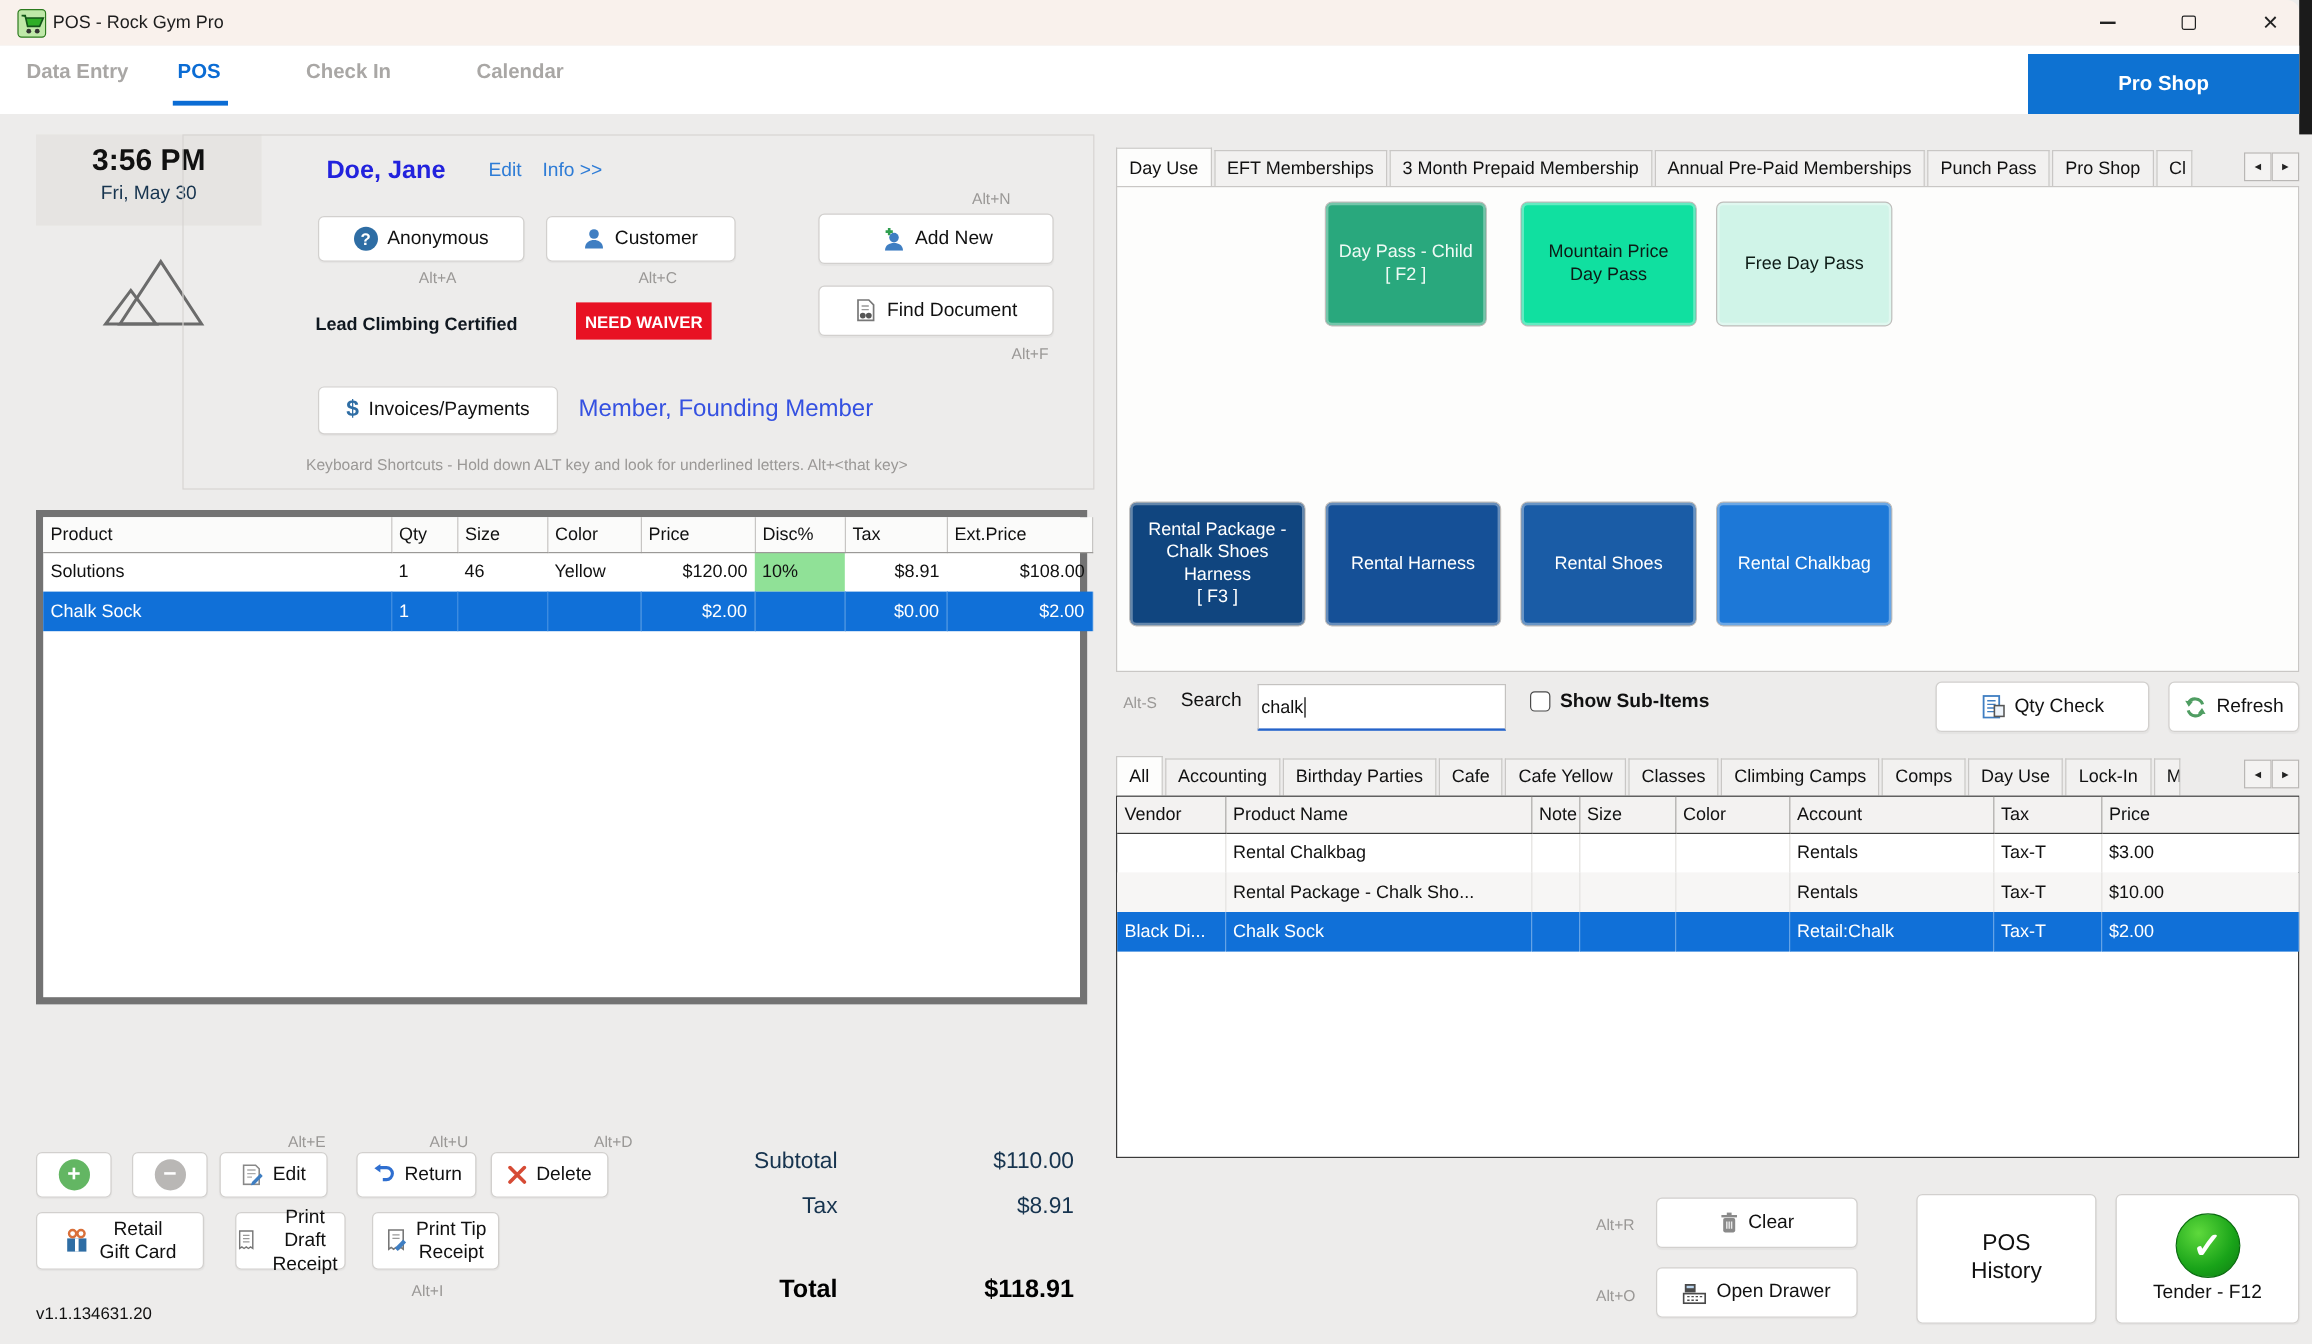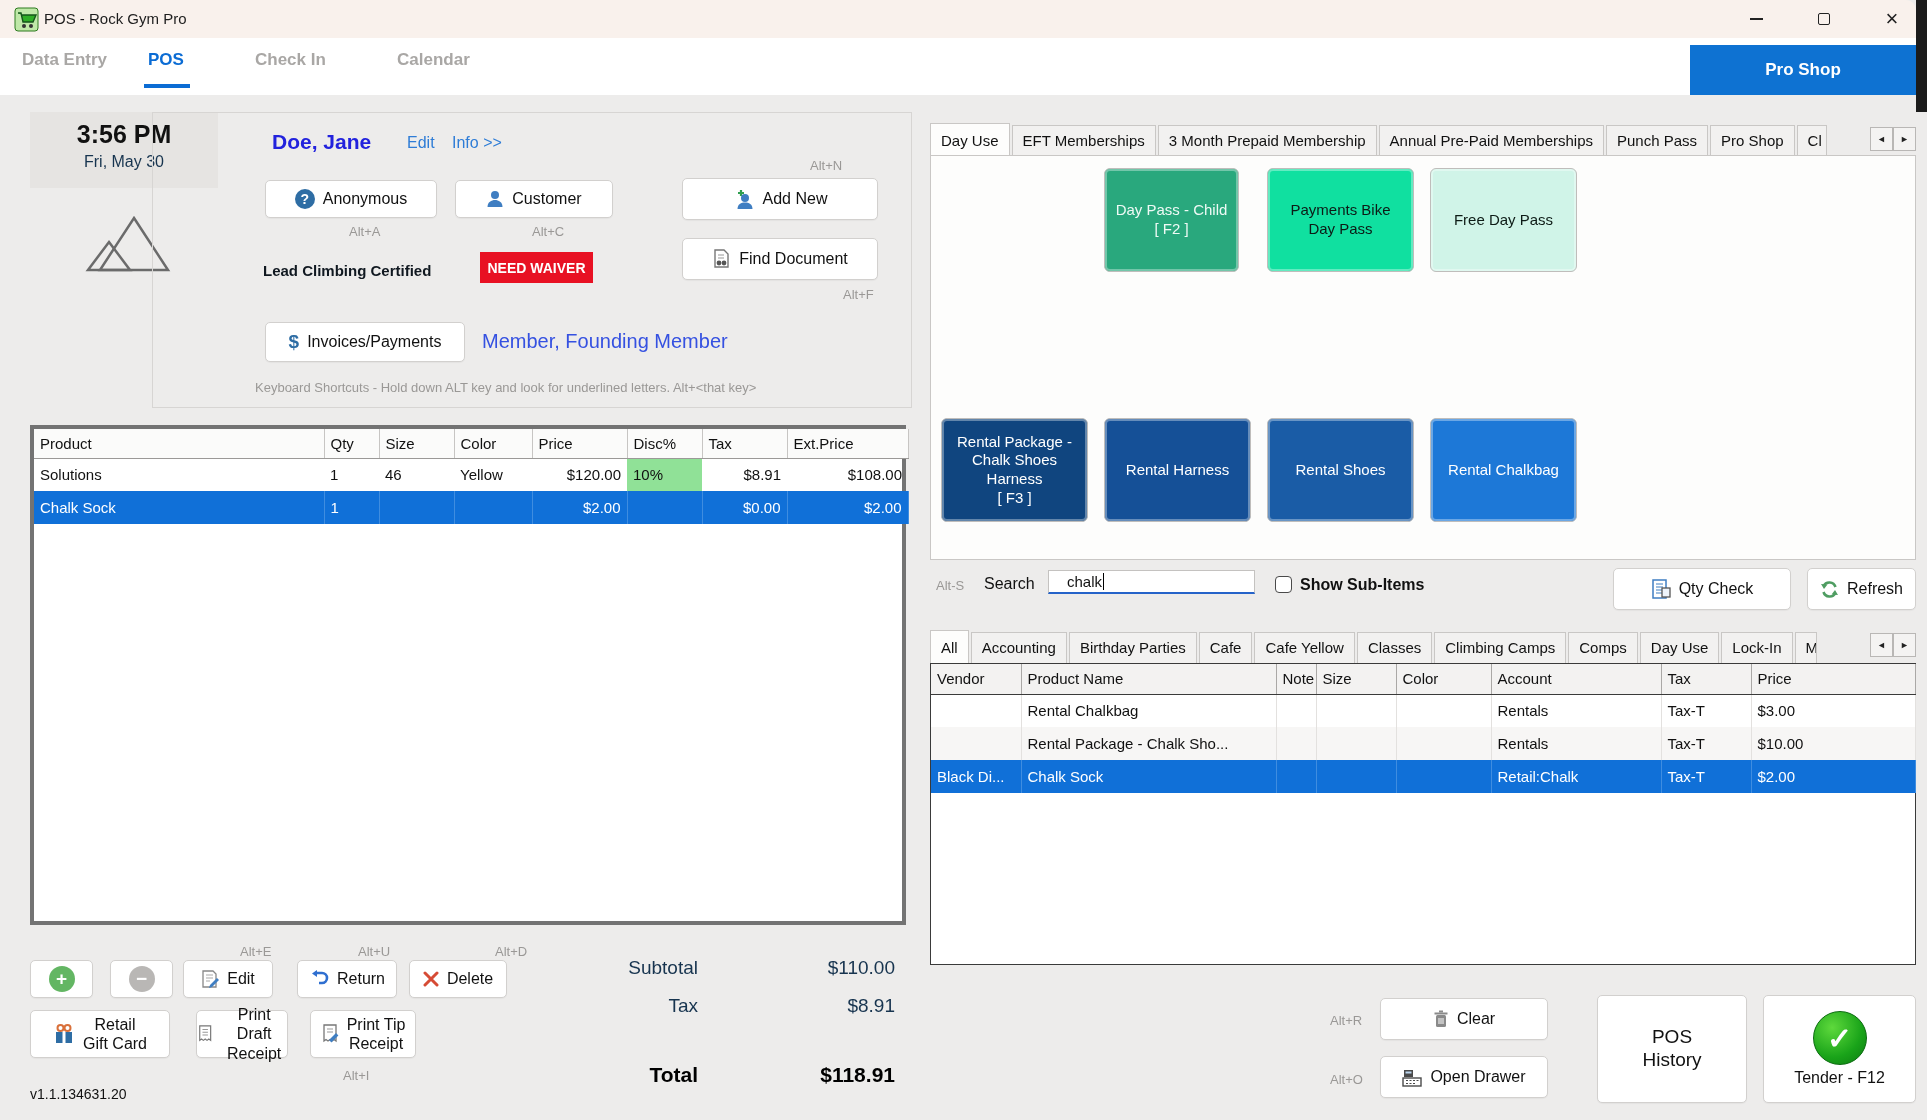--- a/index.html
+++ b/index.html
@@ -36,21 +36,21 @@
   .cert { left:263px; top:262px; font-size:15px; font-weight:bold; color:#101820; }
   .waiver { left:480px; top:252px; width:113px; height:31px; background:#e81123; color:#fff;
     font-size:14px; font-weight:bold; display:flex; align-items:center; justify-content:center; }
   .member { left:482px; top:330px; font-size:20px; color:#3551e1; }
   .hint { left:255px; top:380px; font-size:13px; color:#9a9896; }
   .q-icon { width:20px; height:20px; border-radius:50%; background:#2e6da4; color:#fff;
     font-size:14px; font-weight:bold; display:flex; align-items:center; justify-content:center; }
   .dollar-icon { color:#2e6da4; font-weight:bold; font-size:19px; }
 
   
-  .cart-table { left:30px; top:425px; width:876px; height:500px; background:#fff; border:4px solid #737373; }
+  .cart-table { left:30px; top:425px; width:876px; height:412px; background:#fff; border:6px solid #737373; }
   table { border-collapse:collapse; table-layout:fixed; width:100%; font-size:15px; }
   .cart-table th { font-weight:normal; text-align:left; height:29px; padding:0 6px;
     border-right:1px solid #c7c5c3; border-bottom:1px solid #9b9997; background:#fbfbfa; color:#111; }
   .cart-table td { height:33px; padding:0 6px; color:#111; }
   .num { text-align:right; }
   .disc-cell { background:#90e197; }
   tr.selected td { background:#1070d8; color:#fff; border-right:1px solid #3f8de0; }
   .results-box { left:930px; top:663px; width:986px; height:302px; background:#fff; border:1px solid #3a3a3a; }
   .results-box th { font-weight:normal; text-align:left; height:30px; padding:0 6px;
     border-right:1px solid #aaa8a6; border-bottom:1px solid #3a3a3a; background:#f3f2f1; color:#111; white-space:nowrap; overflow:hidden; }
@@ -69,23 +69,23 @@
   .tabstrip { display:flex; align-items:flex-end; font-size:15px; color:#111; }
   .tab { padding:6px 10px 7px; border:1px solid #c9c7c5; border-bottom:none; background:#f2f1f0;
     white-space:nowrap; overflow:hidden; margin-right:2px; }
   .tab.active { background:#fdfdfc; font-size:15px; padding-top:8px; }
   .scrollarrow { width:23px; height:24px; background:#f4f3f2; border:1px solid #b9b7b5;
     display:flex; align-items:center; justify-content:center; font-size:9px; color:#222; }
   .panel-box { left:930px; top:155px; width:986px; height:405px; background:#fdfdfc; border:1px solid #c9c7c5; }
   .quick { border-radius:6px; border:1px solid #bfbdbb; display:flex; flex-direction:column;
     align-items:center; justify-content:center; font-size:15px; text-align:center; line-height:1.25;
     box-shadow:inset 0 0 0 2px rgba(255,255,255,.35); }
-  .search-input { left:1048px; top:570px; width:207px; height:24px; background:#fff;
+  .search-input { left:1048px; top:570px; width:207px; height:39px; background:#fff;
     border:1px solid #c4c2c0; border-bottom:2px solid #2563c9; font-size:15px; color:#111;
-    display:flex; align-items:center; padding:0 18px; }
+    display:flex; align-items:center; padding:0 2px; }
   .caret { width:1px; height:17px; background:#000; margin-left:1px; }
   .checkbox { width:17px; height:17px; border:1.5px solid #4a4a4a; border-radius:4px; background:#fff; }
 
   .icon-svg { display:block; }
   .twoline { line-height:1.2; text-align:center; }
   .tender-check { width:54px; height:54px; border-radius:50%;
     background:radial-gradient(circle at 35% 30%, #5ed93c, #19a319 60%, #0d7a12);
     color:#fff; font-size:30px; font-weight:bold; display:flex; align-items:center; justify-content:center;
     border:1px solid #0a6b0f; }
 </style>
@@ -318,21 +318,21 @@
       <span>►</span>
     </div>
 
   <div class="abs panel-box"></div>
 
   <div class="abs quick" style="left: 1104px; top: 168px; width: 135px; height: 104px; background: rgb(41, 168, 125); color: rgb(238, 250, 245);">
     <span>Day Pass - Child</span>
       <span>[ F2 ]</span>
   </div>
   <div class="abs quick" style="left: 1267px; top: 168px; width: 147px; height: 104px; background: rgb(16, 224, 160); color: rgb(13, 27, 22);">
-    <span>Payments Bike</span>
+    <span>Mountain Price</span>
       <span>Day Pass</span>
   </div>
   <div class="abs quick" style="left: 1430px; top: 168px; width: 147px; height: 104px; background: rgb(208, 244, 232); color: rgb(13, 27, 22);">
     <span>Free Day Pass</span>
   </div>
 
   <div class="abs quick" style="left: 941px; top: 418px; width: 147px; height: 104px; background: rgb(16, 69, 127); color: rgb(255, 255, 255);">
     <span>Rental Package -</span>
       <span>Chalk Shoes</span>
     <span>Harness</span>

